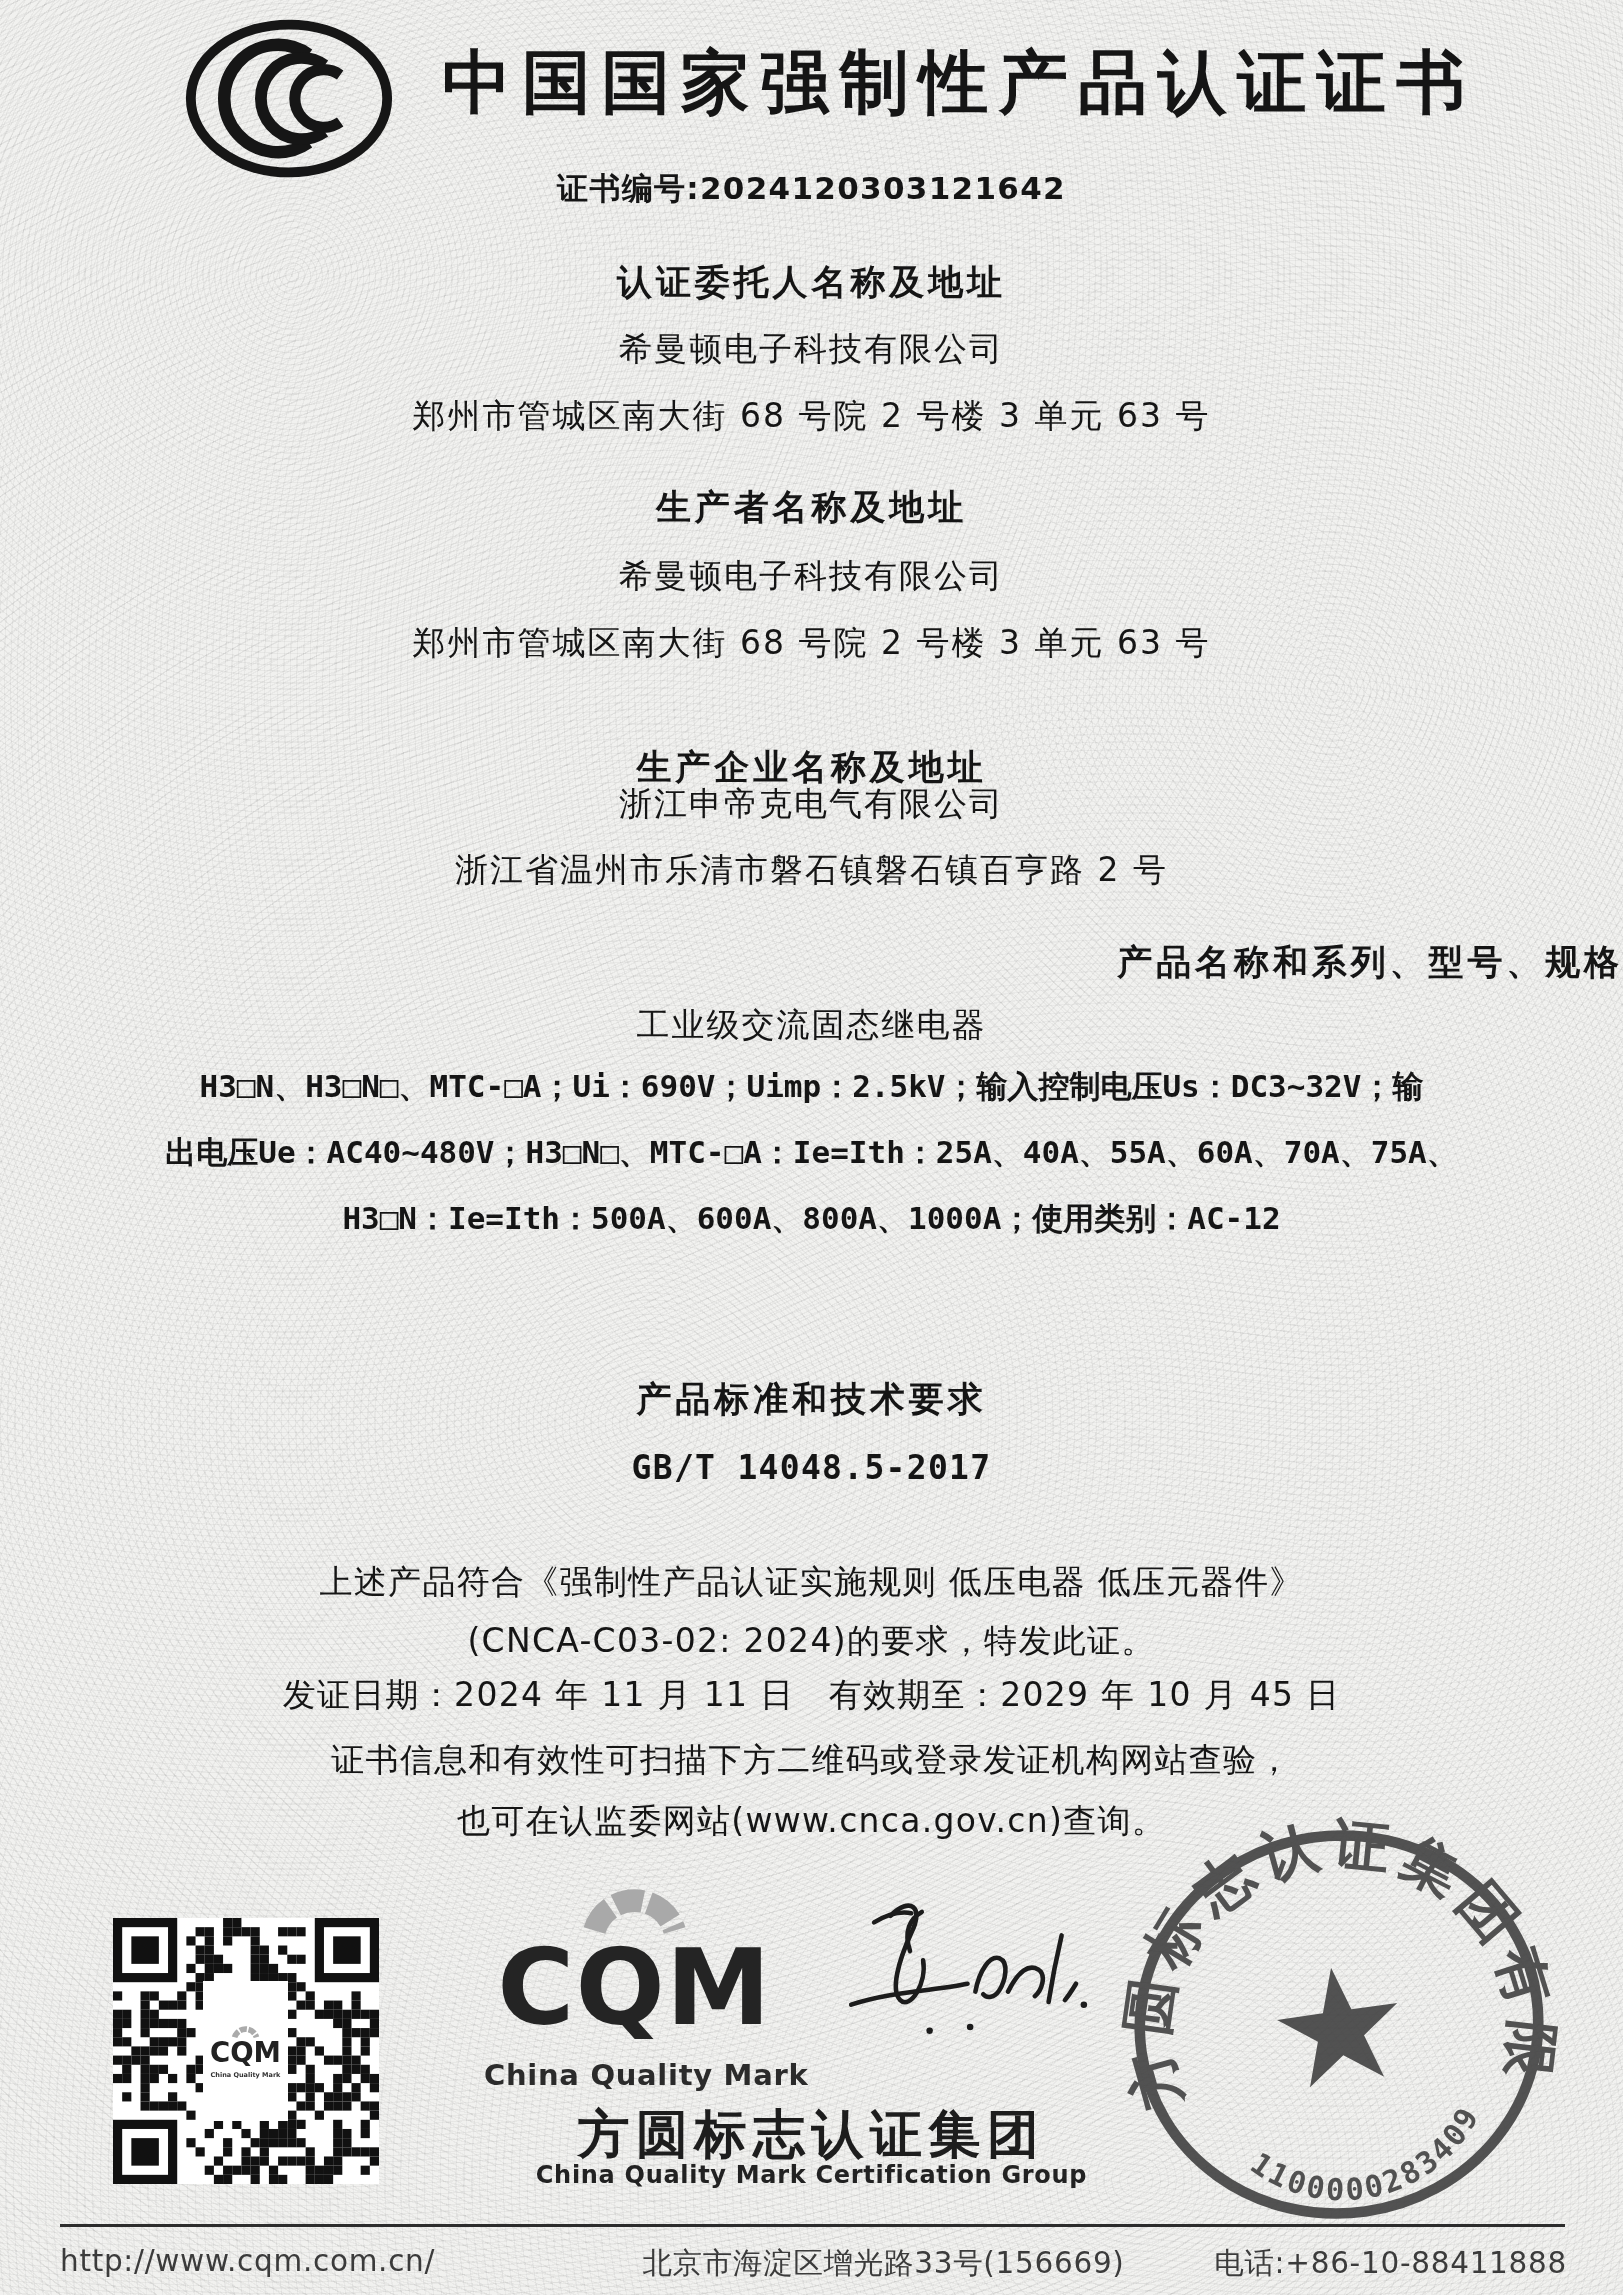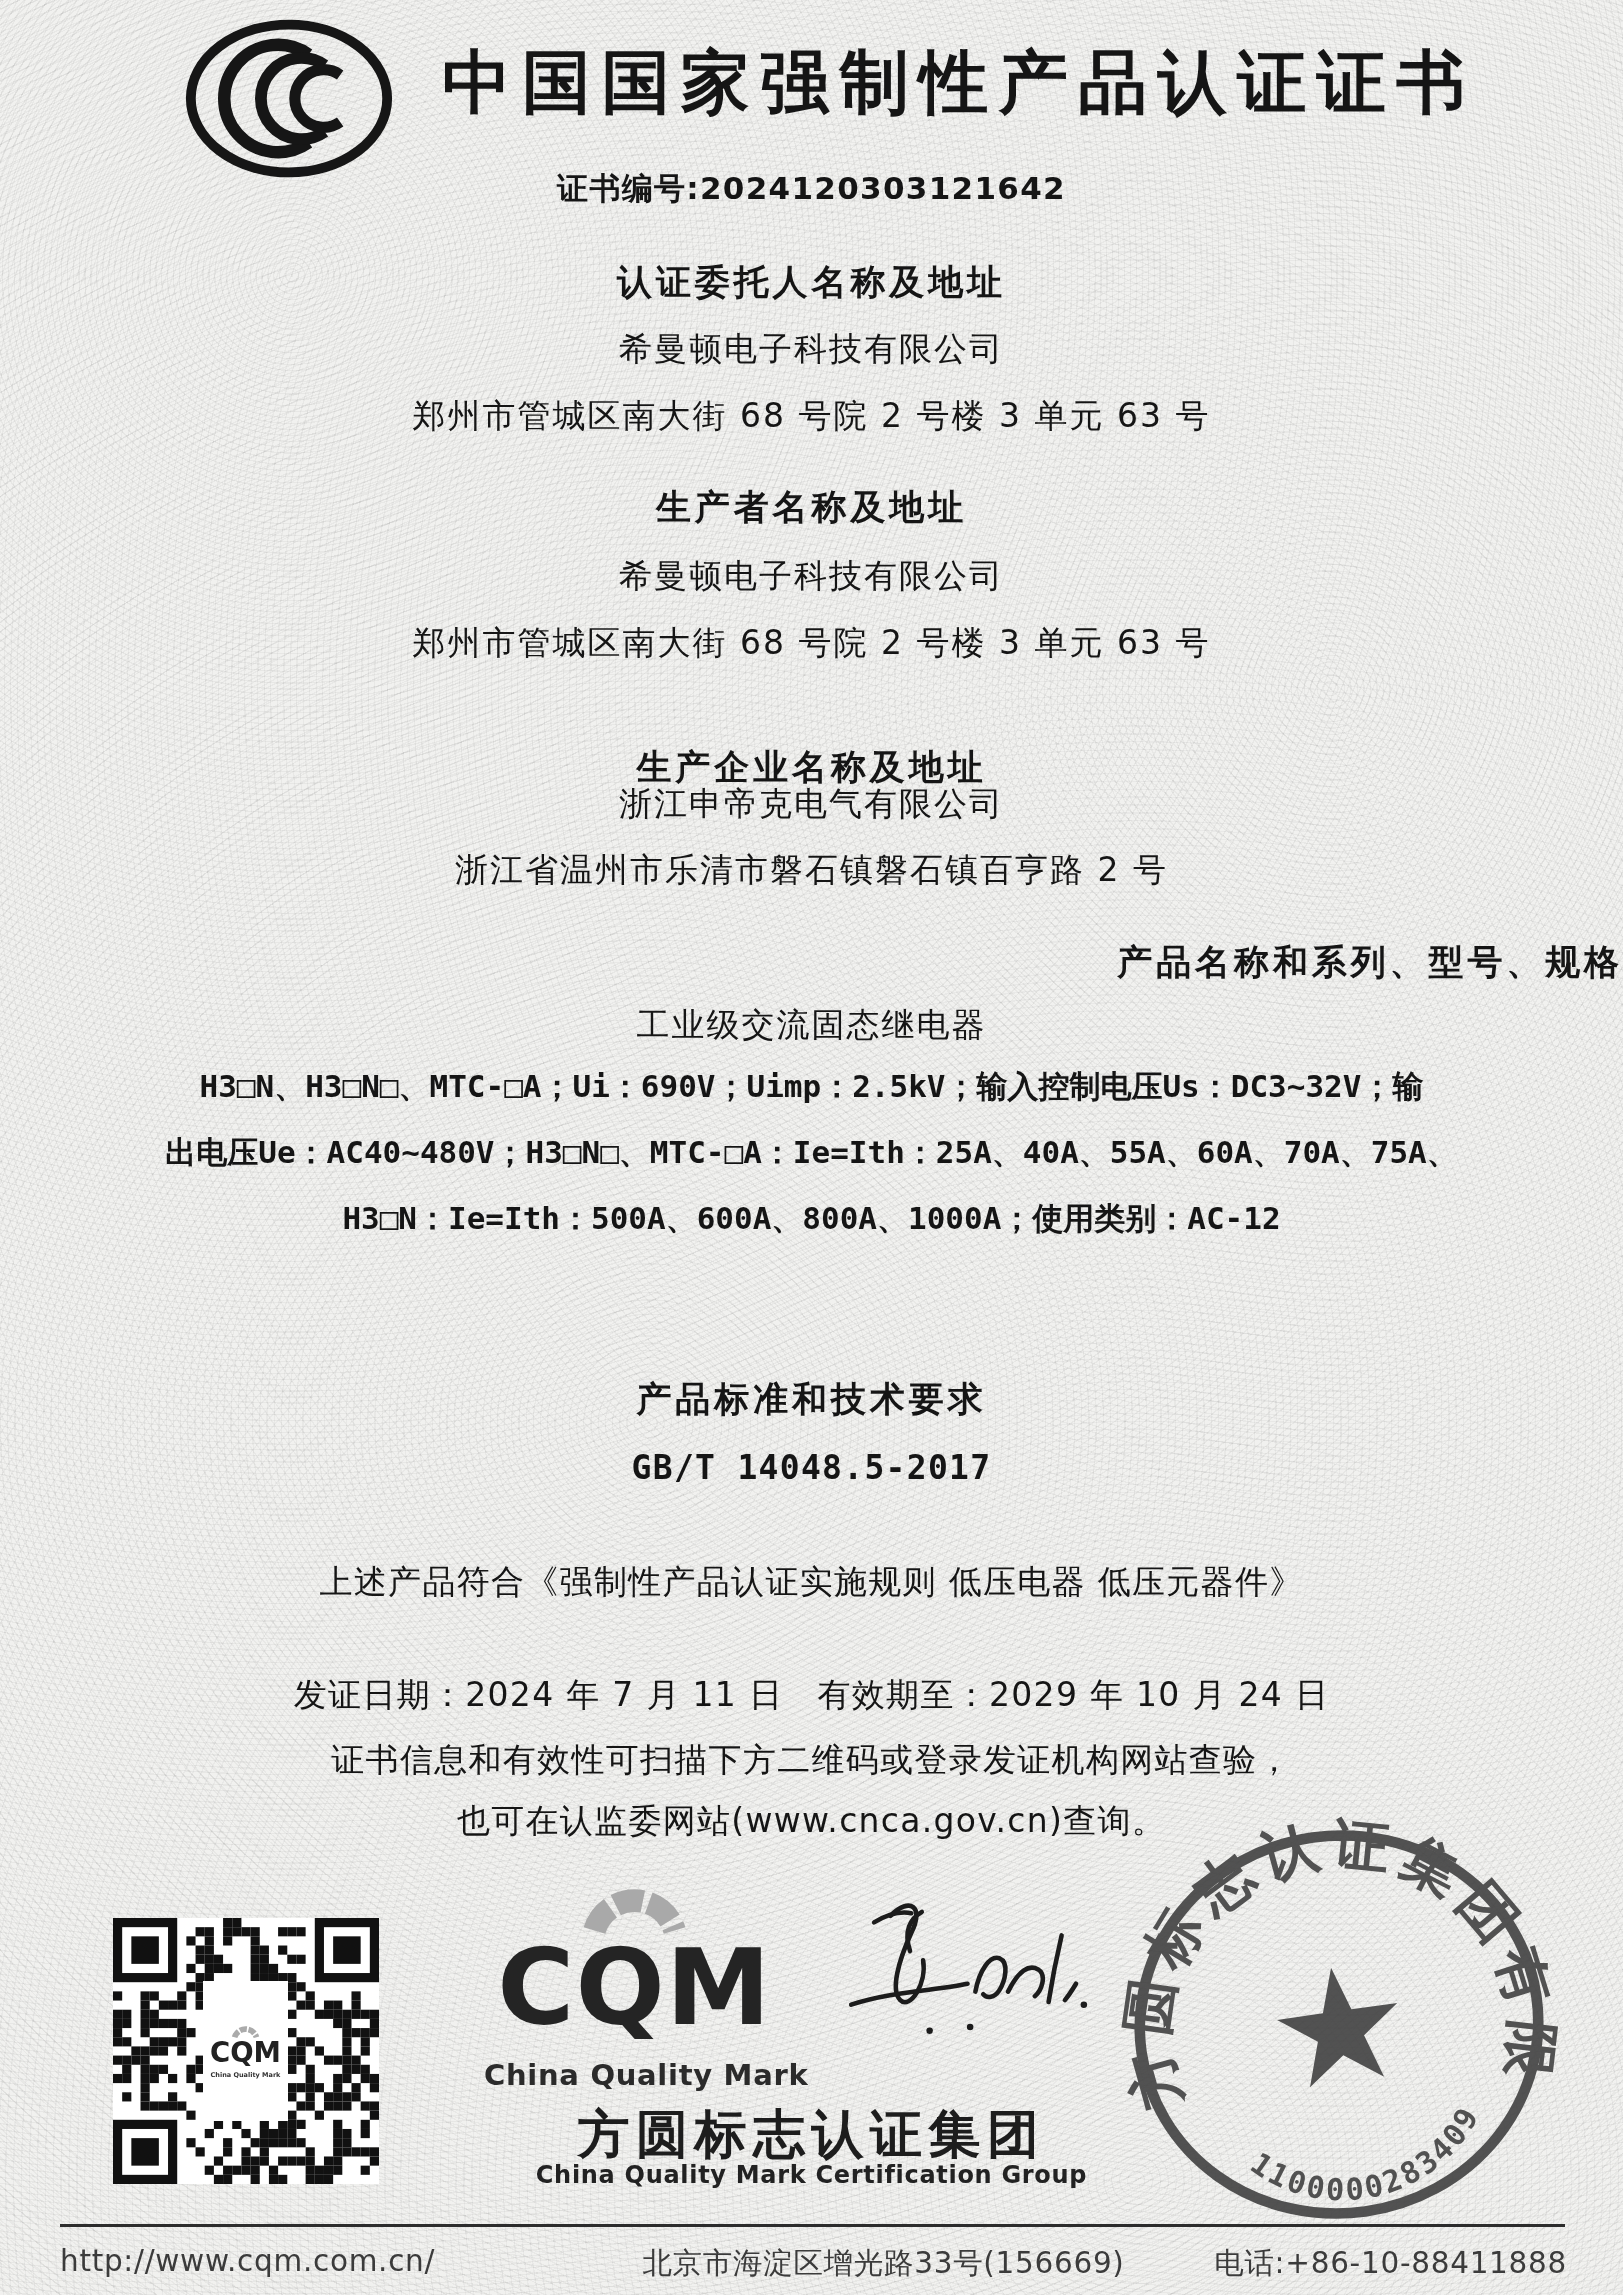--- a/index.html
+++ b/index.html
@@ -93,21 +93,22 @@
   <div class="abs spec">
     <div>H3□N、H3□N□、MTC-□A；Ui：690V；Uimp：2.5kV；输入控制电压Us：DC3~32V；输</div>
     <div>出电压Ue：AC40~480V；H3□N□、MTC-□A：Ie=Ith：25A、40A、55A、60A、70A、75A、</div>
     <div>H3□N：Ie=Ith：500A、600A、800A、1000A；使用类别：AC-12</div>
   </div>
 
   <div class="abs center sec-h" style="top:1376px;">产品标准和技术要求</div>
   <div class="abs center std-val" style="top:1448px;">GB/T 14048.5-2017</div>
 
   <div class="abs center stmt" style="top:1560px;">上述产品符合《强制性产品认证实施规则 低压电器 低压元器件》</div>
-  <div class="abs center stmt" style="top:1673px;">发证日期：2024 年 7 月 11 日　有效期至：2029 年 10 月 24 日</div>
+  <div class="abs center stmt" style="top:1619px;">(CNCA-C03-02: 2024)的要求，特发此证。</div>
+  <div class="abs center stmt" style="top:1673px;">发证日期：2024 年 11 月 11 日　有效期至：2029 年 10 月 45 日</div>
   <div class="abs center stmt" style="top:1738px;">证书信息和有效性可扫描下方二维码或登录发证机构网站查验，</div>
   <div class="abs center stmt" style="top:1799px;">也可在认监委网站(www.cnca.gov.cn)查询。</div>
 
   <div class="abs qr-box">
     <div id="qr-modules"><svg width="266" height="266" viewBox="0 0 406 406">
           <rect width="406" height="406" fill="#ffffff"></rect>
           <rect x="168" y="0" width="14" height="14" fill="#111"></rect>
           <rect x="182" y="0" width="14" height="14" fill="#111"></rect>
           <rect x="126" y="14" width="14" height="14" fill="#111"></rect>
           <rect x="140" y="14" width="14" height="14" fill="#111"></rect>

